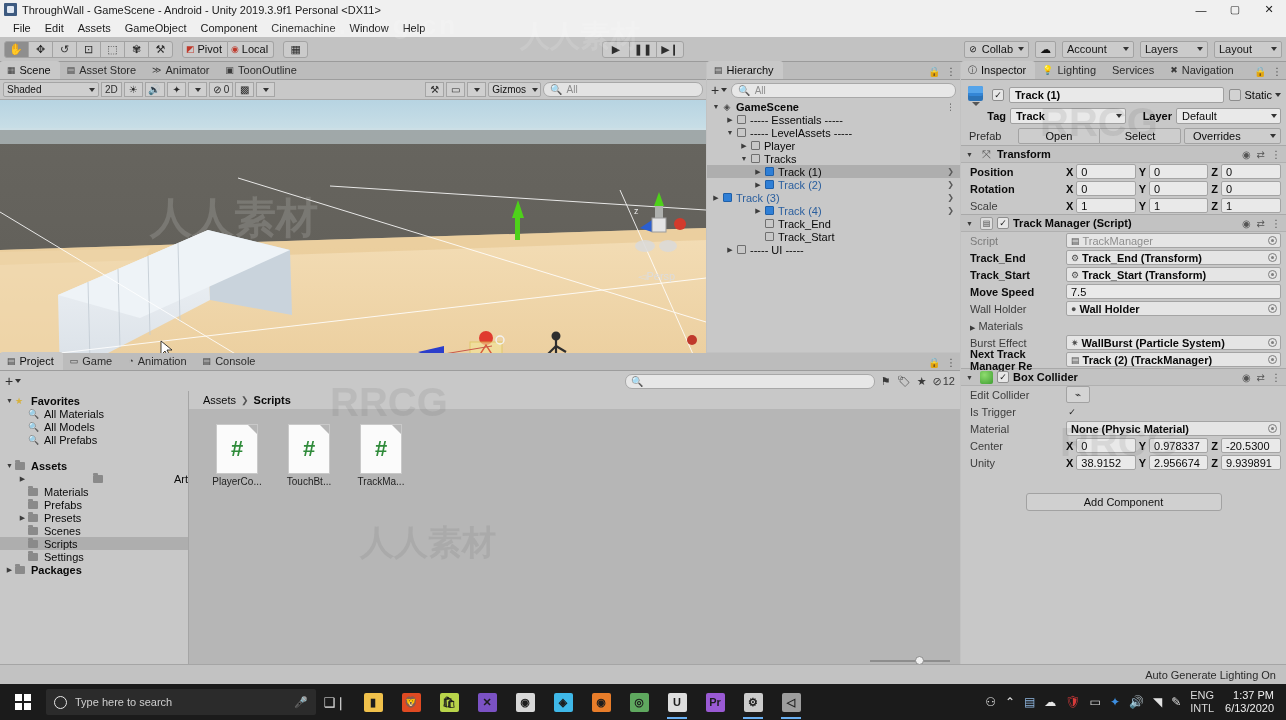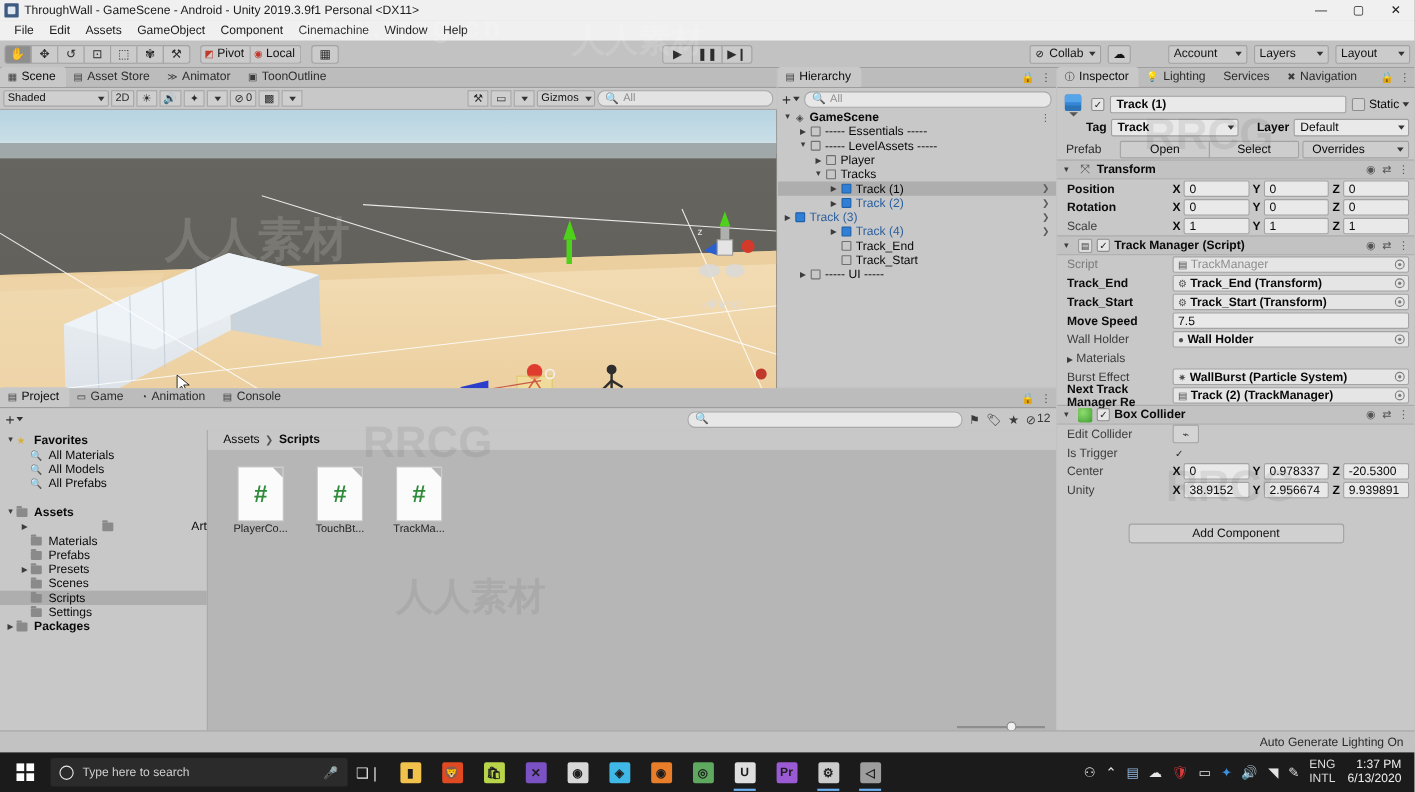--- a/index.html
+++ b/index.html
@@ -328,21 +328,21 @@
 
     <div class="tb-right">
       <div class="tb-drop">
         <span style="font-size:9px;">⊘</span>
         <span>Collab</span>
         <span class="caret"></span>
       </div>
       <div class="tb-drop">
         <span>☁</span>
       </div>
-      <div class="tb-drop" style="min-width:72px;justify-content:space-between;margin-left:28px;">
+      <div class="tb-drop" style="min-width:72px;justify-content:space-between;">
         <span>Account</span>
         <span class="caret"></span>
       </div>
       <div class="tb-drop" style="min-width:68px;justify-content:space-between;">
         <span>Layers</span>
         <span class="caret"></span>
       </div>
       <div class="tb-drop" style="min-width:68px;justify-content:space-between;">
         <span>Layout</span>
         <span class="caret"></span>
@@ -998,20 +998,27 @@
           </div>
           <div class="field-row">
             <span class="f-label dim">Edit Collider</span>
             <span class="edit-coll-btn">⌁</span>
           </div>
           <div class="field-row">
             <span class="f-label dim">Is Trigger</span>
             <span class="chk" style="background: rgb(200, 200, 200); border: none;">✓</span>
           </div>
           <div class="field-row">
+            <span class="f-label dim">Material</span>
+            <span class="objfield">
+              <span style="font-weight:bold;">None (Physic Material)</span>
+              <span class="dot"></span>
+            </span>
+          </div>
+          <div class="field-row">
             <span class="f-label dim">Center</span>
             <div class="vec3">
               <div class="axis">
                 <span class="a">X</span>
                 <span class="inp">0</span>
               </div>
               <div class="axis">
                 <span class="a">Y</span>
                 <span class="inp">0.978337</span>
               </div>

